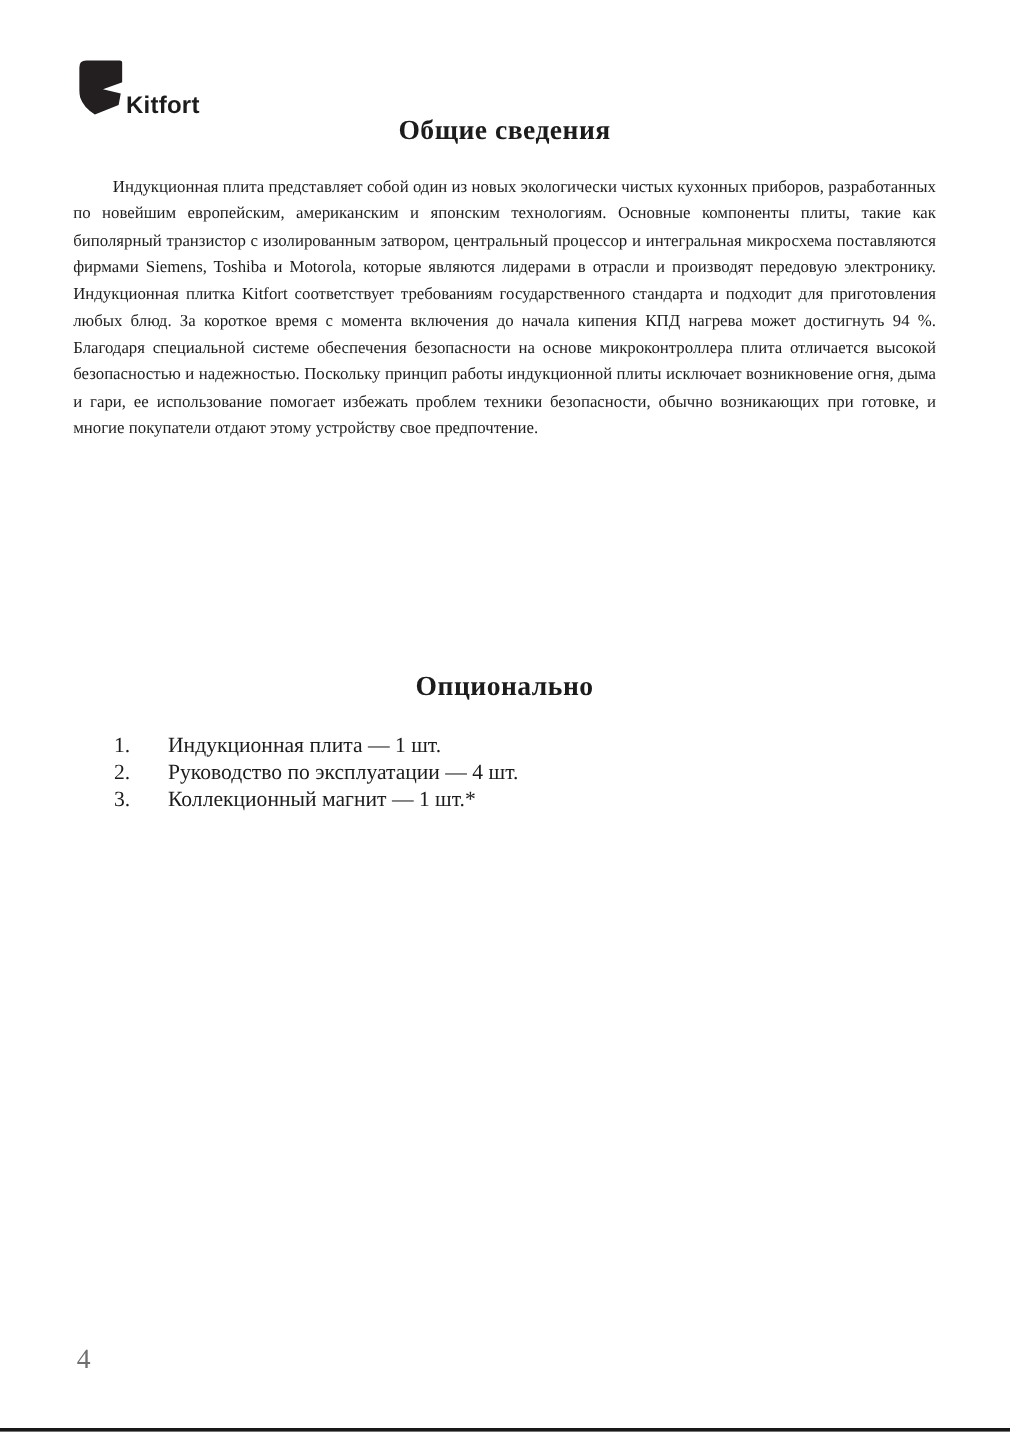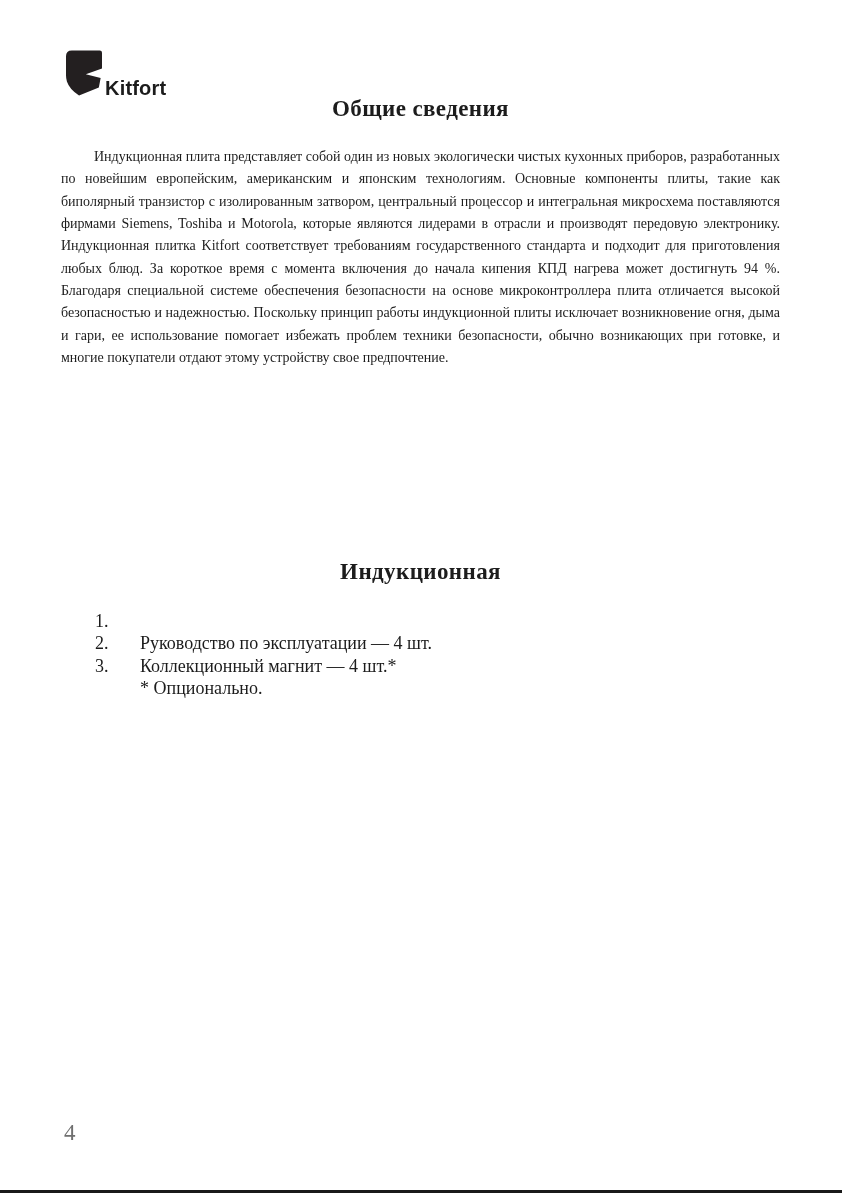--- a/index.html
+++ b/index.html
@@ -118,34 +118,34 @@
     </svg>
     <span class="brand-name">Kitfort</span>
   </header>
 
   <h1 class="section-title title-general">Общие сведения</h1>
 
   <div class="body-text">
     <p>Индукционная плита представляет собой один из новых экологически чистых кухонных приборов, разработанных по новейшим европейским, американским и японским технологиям. Основные компоненты плиты, такие как биполярный транзистор с изолированным затвором, центральный процессор и интегральная микросхема поставляются фирмами Siemens, Toshiba и Motorola, которые являются лидерами в отрасли и производят передовую электронику. Индукционная плитка Kitfort соответствует требованиям государственного стандарта и подходит для приготовления любых блюд. За короткое время с момента включения до начала кипения КПД нагрева может достигнуть 94 %. Благодаря специальной системе обеспечения безопасности на основе микроконтроллера плита отличается высокой безопасностью и надежностью. Поскольку принцип работы индукционной плиты исключает возникновение огня, дыма и гари, ее использование помогает избежать проблем техники безопасности, обычно возникающих при готовке, и многие покупатели отдают этому устройству свое предпочтение.</p>
   </div>
 
-  <h1 class="section-title title-contents">Индукционная</h1>
+  <h1 class="section-title title-contents">Опционально</h1>
 
   <ol class="kit-list">
     <li class="kit-row">
       <span class="kit-num">1.</span>
+      <span class="kit-text">Индукционная плита — 1 шт.</span>
     </li>
     <li class="kit-row">
       <span class="kit-num">2.</span>
       <span class="kit-text">Руководство по эксплуатации — 4 шт.</span>
     </li>
     <li class="kit-row">
       <span class="kit-num">3.</span>
-      <span class="kit-text">Коллекционный магнит — 4 шт.*</span>
+      <span class="kit-text">Коллекционный магнит — 1 шт.*</span>
     </li>
-    <li class="kit-footnote">* Опционально.</li>
   </ol>
 
   <div class="page-number">4</div>
 
   <div class="bottom-edge"></div>
 
 </div>
 
 </body></html>

